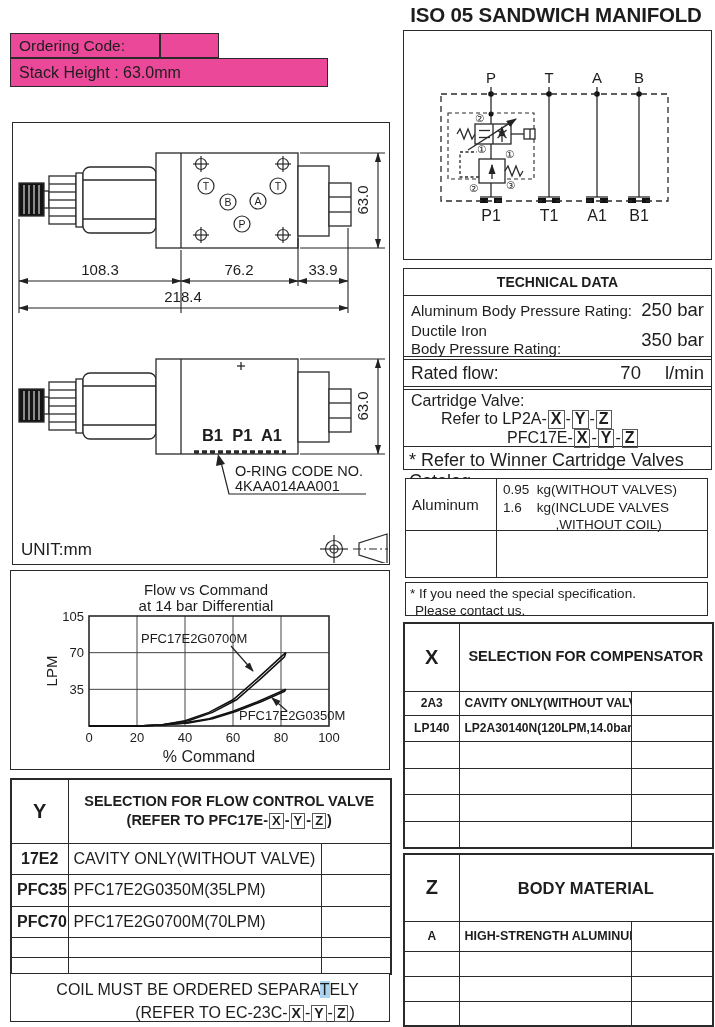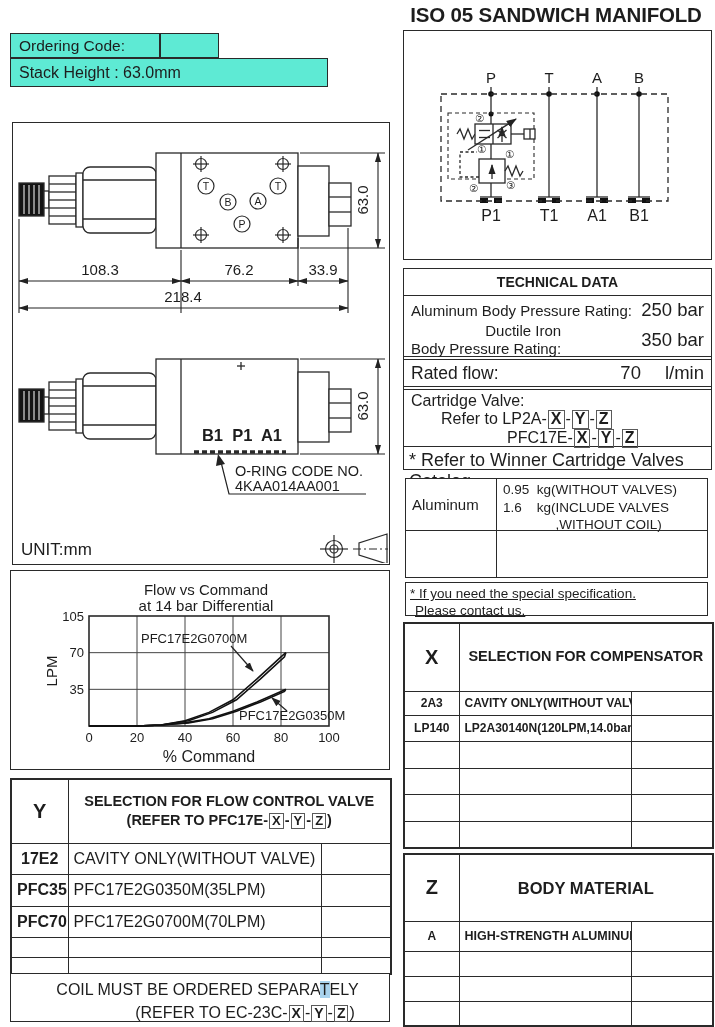--- a/index.html
+++ b/index.html
@@ -4,31 +4,31 @@
 <style>
   html,body { margin:0; padding:0; background:#f2f2f2; }
   .page { position:relative; width:715px; height:1027px; background:#ffffff;
           font-family:"Liberation Sans","DejaVu Sans",sans-serif; color:#1d1d1d; overflow:hidden; }
   .abs { position:absolute; box-sizing:border-box; }
   .box { position:absolute; box-sizing:border-box; border:1.6px solid #2a2a2a; background:#fff; }
   svg { display:block; }
   svg text { fill:#1d1d1d; font-family:"Liberation Sans","DejaVu Sans",sans-serif; }
 
   
-  .ocell { box-sizing:border-box; border:1.5px solid #2a2a2a; display:flex; align-items:center; padding:0 8px; background:#5eead4;text-align:center; }
+  .ocell { box-sizing:border-box; border:1.5px solid #2a2a2a; display:flex; align-items:center; padding:0 8px; background:#ec4899;text-align:center; }
   .codetxt { font-weight:bold; font-size:15.5px; white-space:nowrap; }
   .cb { display:inline-block; border:1.4px solid #5a5a5a; line-height:1; padding:0 2px 1px 2px; margin:0 1px; font-weight:bold; }
 
   
   .main-title { font-size:20.5px; font-weight:bold; text-align:center; letter-spacing:-0.2px; white-space:nowrap; }
 
   
   .t-head { height:26px; line-height:26px; text-align:center; font-weight:bold; font-size:14px; border-bottom:1.6px solid #2a2a2a; }
   .t-row  { display:flex; justify-content:space-between; align-items:center; padding:0 7px; box-sizing:border-box; }
-  .t-dbl  { border-bottom:4px double #2a2a2a;text-align:right; }
+  .t-dbl  { border-bottom:4px double #2a2a2a; }
   .t-lab  { font-size:15px; }
   .t-val  { font-size:18.5px; white-space:pre; }
 
   
   table.sel { border-collapse:collapse; table-layout:fixed; position:absolute; background:#fff; border:2px solid #2a2a2a; }
   table.sel td { border:1.3px solid #2a2a2a; padding:0 5px; overflow:hidden; vertical-align:middle; }
   td.codehead { font-size:20px; font-weight:bold; text-align:center; }
   td.titlehead { font-weight:bold; font-size:14.5px; text-align:center; line-height:1.35; }
   .xcode { font-weight:bold; font-size:12px; text-align:center; }
   .xdesc { font-weight:600; font-size:12px; white-space:nowrap; }
@@ -157,21 +157,21 @@
     <div style="flex:1; display:flex; flex-direction:column;">
       <div style="height:52px; border-bottom:1.3px solid #2a2a2a; box-sizing:border-box; padding:2px 0 0 6px;">
         <div class="wl">0.95  kg(WITHOUT VALVES)</div>
         <div class="wl">1.6    kg(INCLUDE VALVES</div>
         <div class="wl">              ,WITHOUT COIL)</div>
       </div>
       <div style="flex:1;"></div>
     </div>
   </div>
 
-  <div class="abs note-sm" style="left:405px; top:582px; width:303px; height:34px; border:1.6px solid #2a2a2a; background:#fff;text-decoration:underline;">
+  <div class="abs note-sm" style="left:405px; top:582px; width:303px; height:34px; border:1.6px solid #2a2a2a; background:#fff;">
     <div>* If you need the special specification.</div>
     <div style="padding-left:5px;">Please contact us.</div>
   </div>
 
   <table class="sel" style="left:403px; top:622px; width:309px;">
     <colgroup>
         <col style="width:55px">
         <col style="width:172px">
         <col style="width:82px">
       </colgroup>

